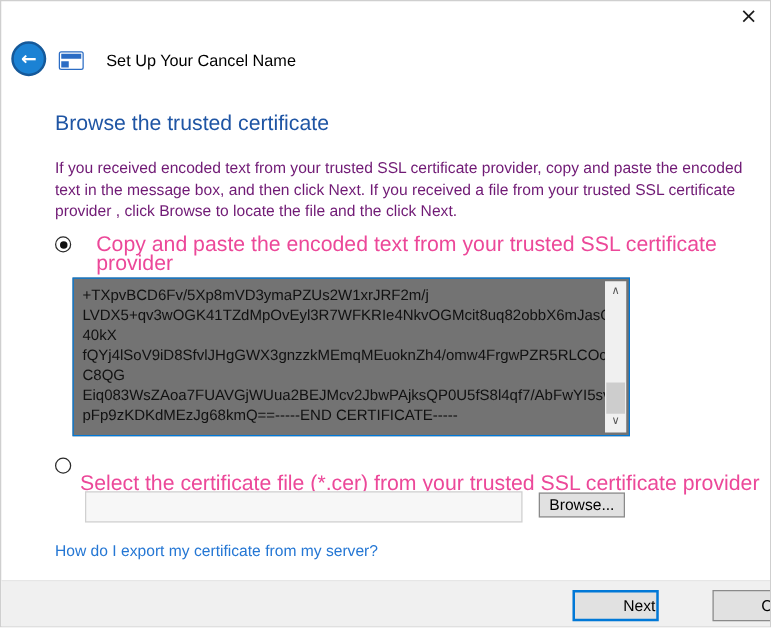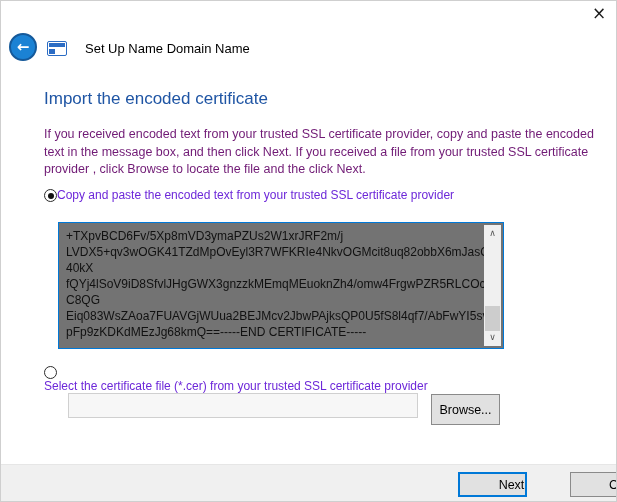--- a/index.html
+++ b/index.html
@@ -41,21 +41,21 @@
   }
   .radio-row { position:absolute; left:43px; display:flex; align-items:flex-start; cursor:pointer; }
   .radio-row.r1 { top:187px; }
   .radio-row.r2 { top:364px;flex-direction:column; }
   .radio {
     width:13px; height:13px; border-radius:50%; border:1px solid #2b2b2b; background:#fff;
     margin-top:1px; flex:0 0 auto; display:flex; align-items:center; justify-content:center;
   }
   .radio .dot { width:6px; height:6px; border-radius:50%; background:#111; display:none; }
   .radio.checked .dot { display:block; }
-  .radio-label { margin-left:0; font-size:12px; color:#6d28d9; line-height:15px; }
+  .radio-label { margin-left:20px; font-size:17px; color:#ec4899; line-height:15px; }
 
   .textbox {
     position:absolute; left:57px; top:221px; width:446px; height:127px;
     border:1px solid #0078d7; background:#737373; overflow:hidden;
   }
   .cert-text {
     position:absolute; left:7px; top:5px; right:24px;
     font-size:12px; line-height:16px; color:#111; white-space:pre;
   }
   .sb { position:absolute; top:2px; right:2px; bottom:2px; width:17px; background:#f0f0f0; }
@@ -67,21 +67,21 @@
   .sb-up { top:1px; }
   .sb-down { bottom:1px; }
   .sb-thumb { position:absolute; left:1px; width:15px; top:81px; height:25px; background:#cdcdcd; cursor:pointer; }
 
   .file-input {
     position:absolute; left:67px; top:392px; width:350px; height:25px;
     background:#f7f7f7; border:1px solid #d0d0d0; font-size:12px; padding:0 6px;
     font-family:"Liberation Sans", sans-serif;
   }
   .browse-btn {
-    position:absolute; left:430px; top:393px; width:69px; height:31px;
+    position:absolute; left:430px; top:393px; width:69px; height:20px;
     background:#e1e1e1; border:1px solid #8a8a8a; font-size:12.5px; color:#000;
     font-family:"Liberation Sans", sans-serif; cursor:pointer;
   }
   .help-link {
     position:absolute; left:43px; top:433px; font-size:12.5px; color:#2577d4;
     text-decoration:none; cursor:pointer;
   }
 
   
   .footer { position:absolute; left:0; top:463px; width:617px; height:39px; background:#f0f0f0; border-top:1px solid #e6e6e6; }
@@ -99,23 +99,23 @@
 
   <button class="close">×</button>
 
   <div class="back-btn">
     <span>←</span>
   </div>
   <div class="wizicon">
     <div class="bar"></div>
     <div class="col"></div>
   </div>
-  <div class="win-title">Set Up Name Domain Name</div>
+  <div class="win-title">Set Up Your Cancel Name</div>
 
-  <div class="heading">Import the encoded certificate</div>
+  <div class="heading">Browse the trusted certificate</div>
   <div class="desc">If you received encoded text from your trusted SSL certificate provider, copy and paste the encoded text in the message box, and then click Next. If you received a file from your trusted SSL certificate provider , click Browse to locate the file and the click Next.</div>
 
   <label class="radio-row r1">
     <span class="radio checked">
       <span class="dot"></span>
     </span>
     <span class="radio-label">Copy and paste the encoded text from your trusted SSL certificate provider</span>
   </label>
 
   <div class="textbox">
@@ -136,19 +136,20 @@
   <label class="radio-row r2">
     <span class="radio">
       
     </span>
     <span class="radio-label">Select the certificate file (*.cer) from your trusted  SSL certificate provider</span>
   </label>
 
   <input class="file-input" value="" style="">
   <button class="browse-btn">Browse...</button>
 
+  <a class="help-link">How do I export my certificate from my server?</a>
 
   <div class="footer">
     <button class="btn next">Next</button>
     <button class="btn cancel">Cancel</button>
   </div>
 
 </div>
 
 </body></html>

